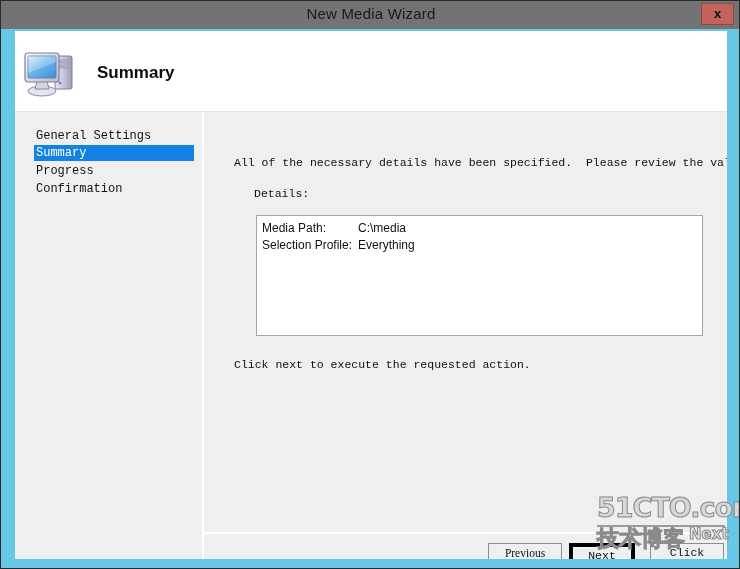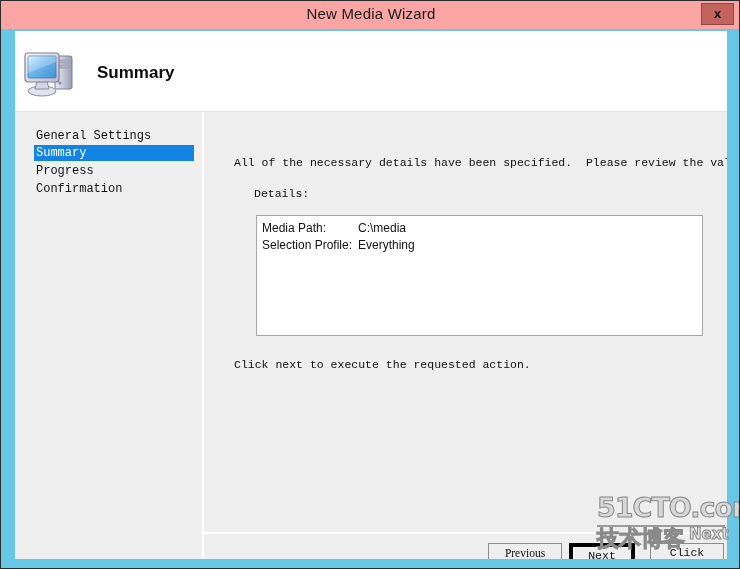--- a/index.html
+++ b/index.html
@@ -25,21 +25,21 @@
     border: 1px solid #2b2b2b;
     overflow: hidden;
   }
 
   
   #titlebar {
     position: absolute;
     left: 0; top: 0;
     width: 740px;
     height: 28px;
-    background: #fca5a5;
+    background: #737373;
   }
   #title-text {
     position: absolute;
     left: 0; top: 4px;
     width: 740px;
     text-align: center;
     font-size: 15px;
     color: #1a1a1a;
     font-family: "Liberation Sans", sans-serif;
     letter-spacing: 0.2px;

